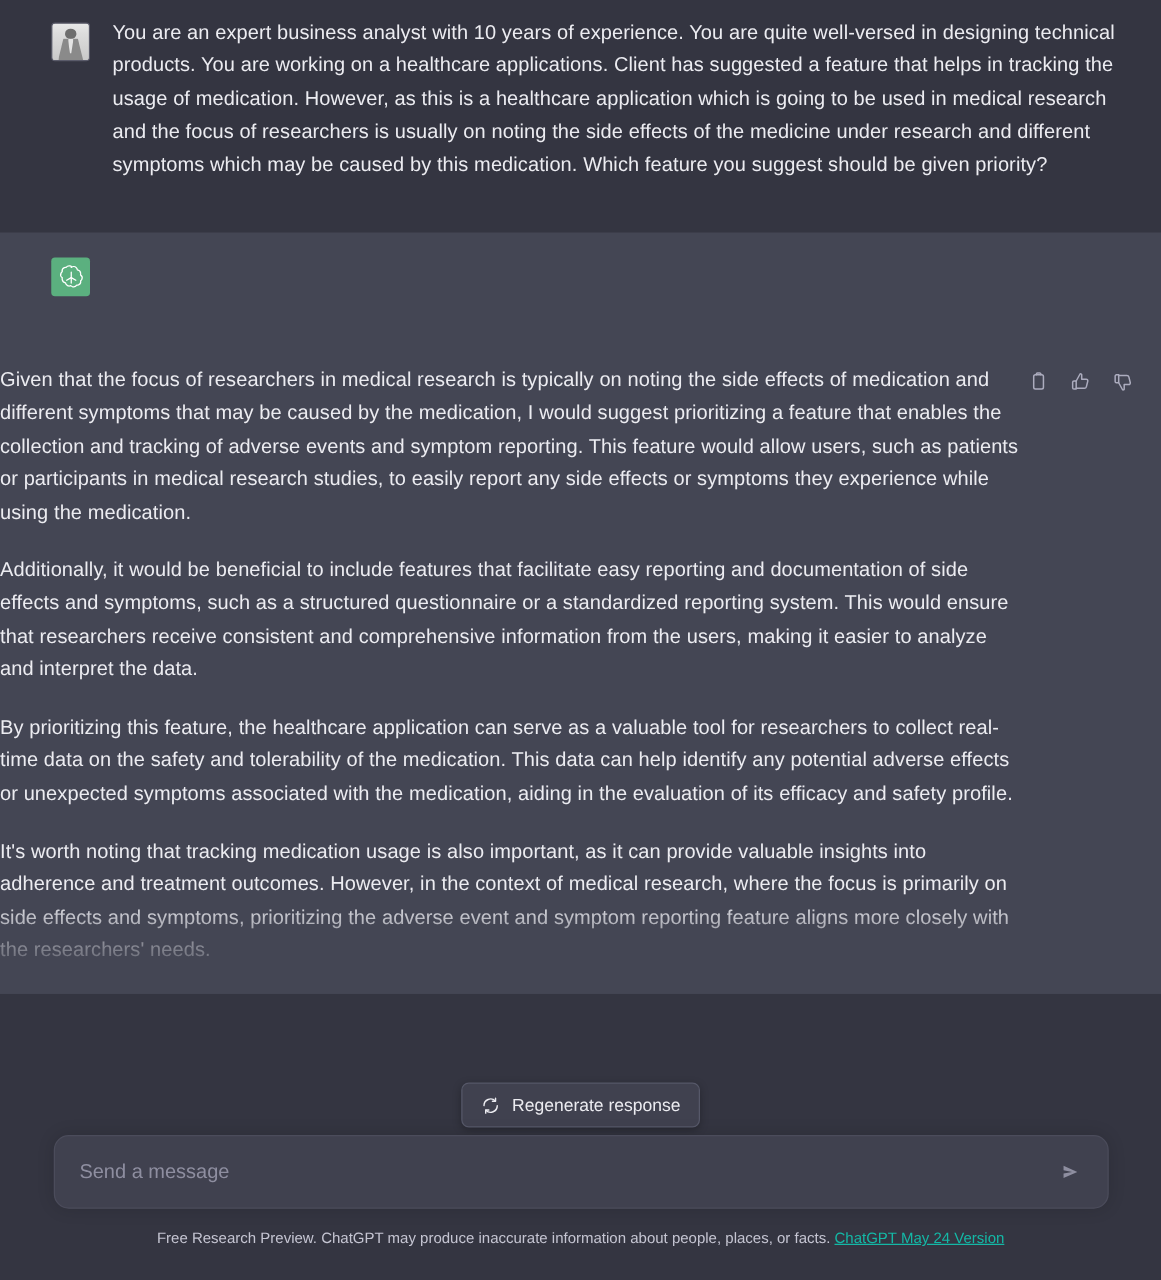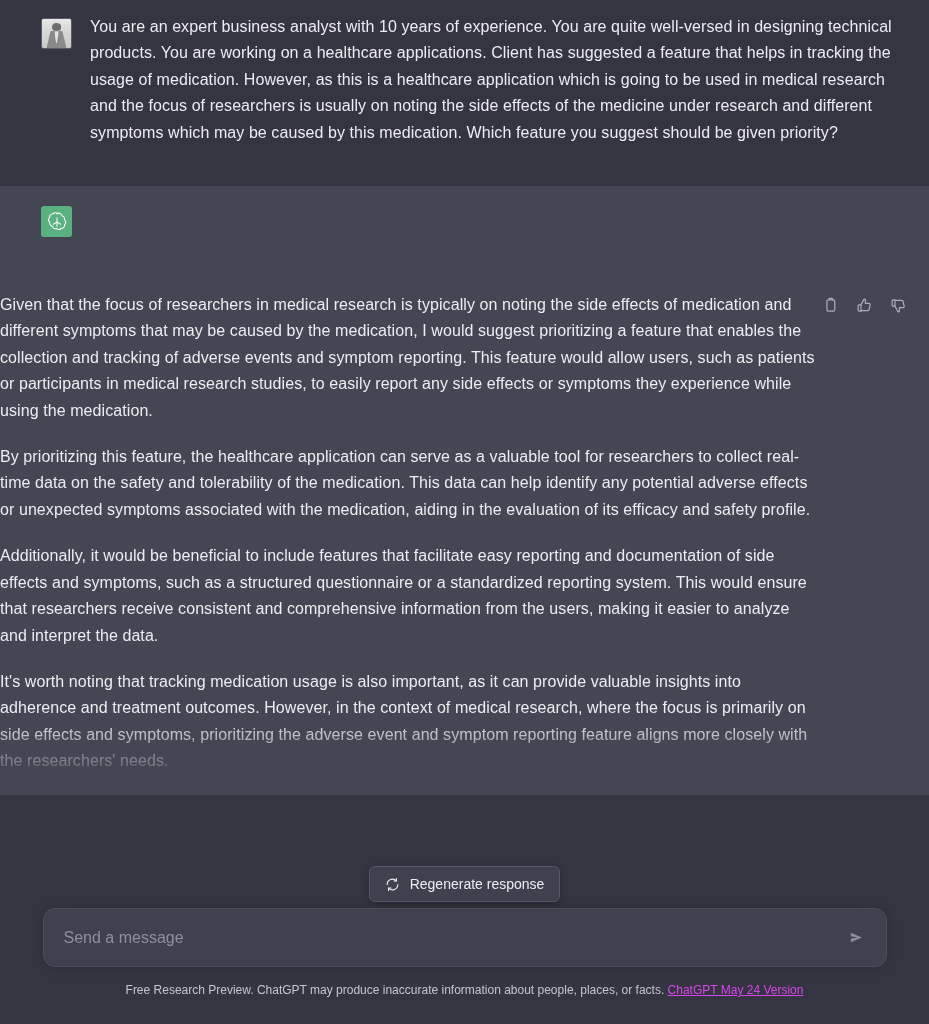--- a/index.html
+++ b/index.html
@@ -253,21 +253,21 @@
   .footer-note {
     margin-top: 15px;
     font-size: 12px;
     line-height: 16px;
     color: #c5c5d2;
     text-align: center;
     width: 100%;
     padding: 0 20px;
   }
   .footer-note a {
-    color: #d946ef;
+    color: #14b8a6;
     text-decoration: underline;
   }
 </style>
 </head>
 <body>
 
 <div class="conversation">
 
   <div class="msg-row user">
     <div class="msg-inner">
@@ -296,22 +296,22 @@
             <path d="M12 7.4v4.7l4 2.3"></path>
             <path d="M12 12.1 8 14.4"></path>
             <path d="M12 12.1V16.8"></path>
           </svg>
         </div>
       </div>
 
       <div class="msg-body">
         <div class="msg-text">
           <p>Given that the focus of researchers in medical research is typically on noting the side effects of medication and different symptoms that may be caused by the medication, I would suggest prioritizing a feature that enables the collection and tracking of adverse events and symptom reporting. This feature would allow users, such as patients or participants in medical research studies, to easily report any side effects or symptoms they experience while using the medication.</p>
+          <p>Additionally, it would be beneficial to include features that facilitate easy reporting and documentation of side effects and symptoms, such as a structured questionnaire or a standardized reporting system. This would ensure that researchers receive consistent and comprehensive information from the users, making it easier to analyze and interpret the data.</p>
           <p>By prioritizing this feature, the healthcare application can serve as a valuable tool for researchers to collect real-time data on the safety and tolerability of the medication. This data can help identify any potential adverse effects or unexpected symptoms associated with the medication, aiding in the evaluation of its efficacy and safety profile.</p>
-          <p>Additionally, it would be beneficial to include features that facilitate easy reporting and documentation of side effects and symptoms, such as a structured questionnaire or a standardized reporting system. This would ensure that researchers receive consistent and comprehensive information from the users, making it easier to analyze and interpret the data.</p>
           <p>It's worth noting that tracking medication usage is also important, as it can provide valuable insights into adherence and treatment outcomes. However, in the context of medical research, where the focus is primarily on side effects and symptoms, prioritizing the adverse event and symptom reporting feature aligns more closely with the researchers' needs.</p>
         </div>
 
         <div class="actions">
           <button class="icon-btn" title="Copy">
             <svg viewBox="0 0 24 24" fill="none" stroke="currentColor" stroke-width="1.7" stroke-linecap="round" stroke-linejoin="round" aria-hidden="true">
               <rect x="7" y="4" width="11" height="16" rx="2"></rect>
               <path d="M10 4V3.2A1.2 1.2 0 0 1 11.2 2h2.6A1.2 1.2 0 0 1 15 3.2V4"></path>
             </svg>
           </button>

